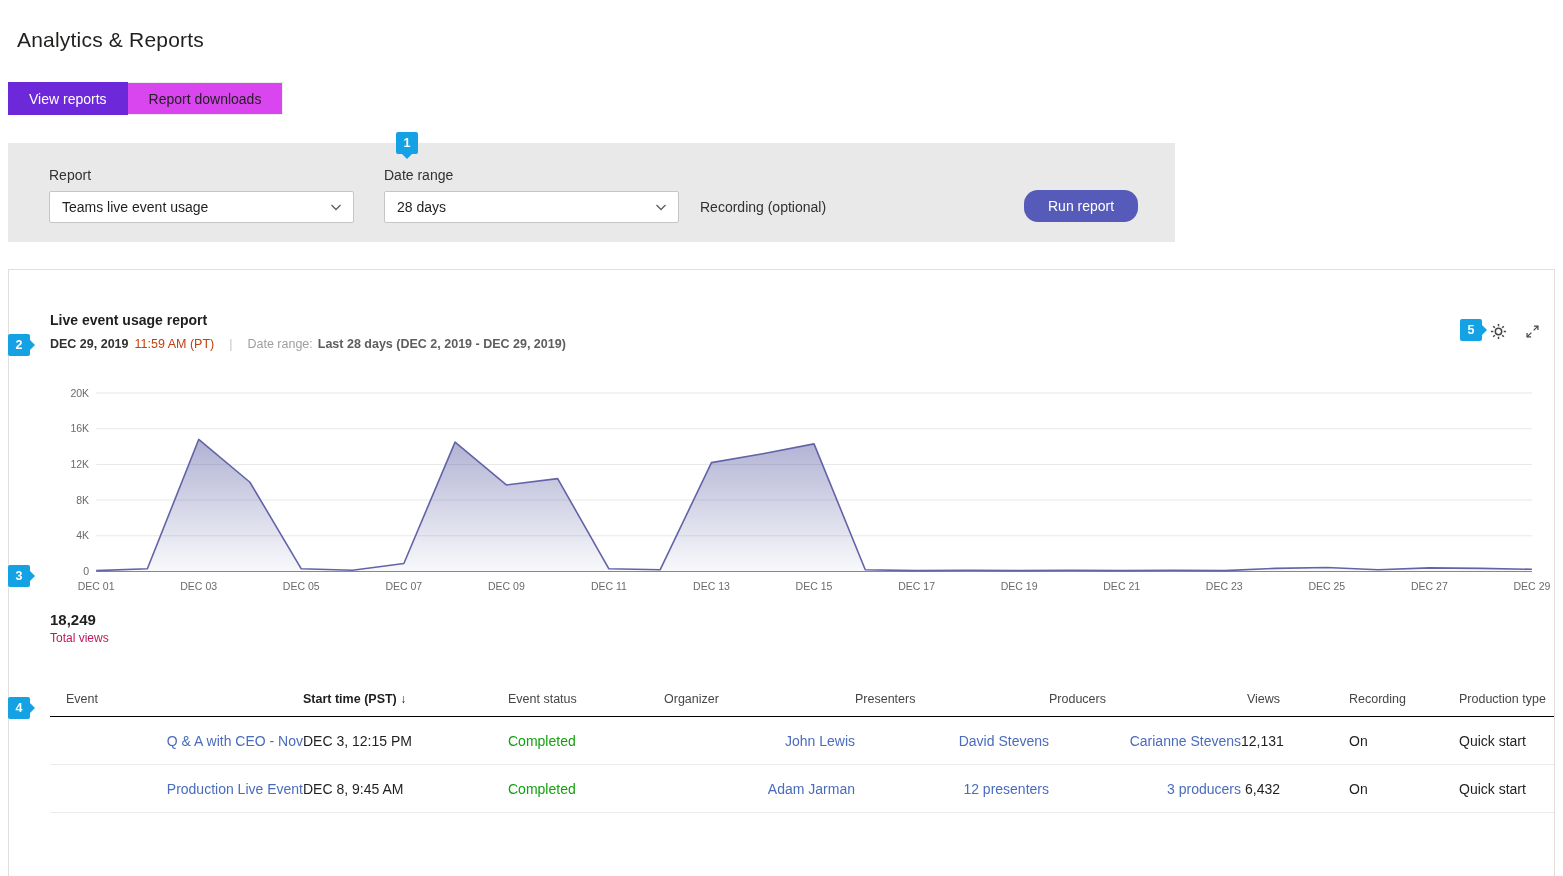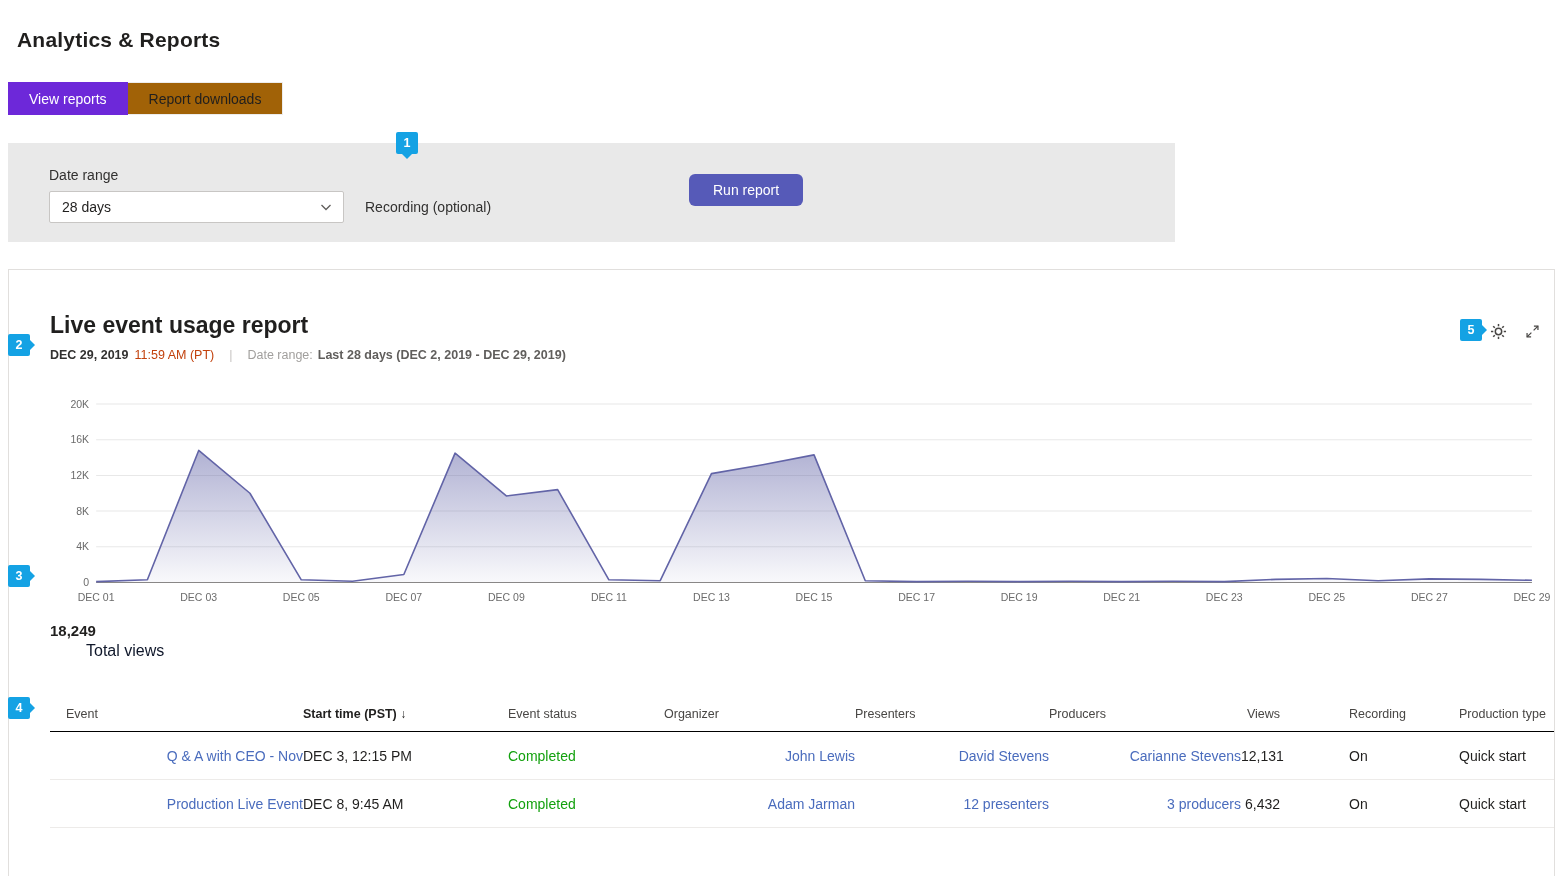--- a/index.html
+++ b/index.html
@@ -1,81 +1,81 @@
 <!DOCTYPE html>
 <html><head>
 <meta charset="utf-8">
 <style>
   * { box-sizing: border-box; margin: 0; padding: 0; }
   html, body { width: 1563px; height: 876px; overflow: hidden; background: #fff;
     font-family: "Liberation Sans", "DejaVu Sans", sans-serif; color: #201f1e; }
   .page { position: relative; width: 1563px; height: 876px; }
 
   
-  .page-title { padding: 28px 0 0 17px; font-size: 21px; font-weight: 700; letter-spacing: .2px; }
+  .page-title { padding: 28px 0 0 17px; font-size: 21px; font-weight: 400; letter-spacing: .2px; }
   .tabs { display: flex; margin: 30px 0 0 8px; }
   .tab { height: 33px; display: flex; align-items: center; padding: 0 21px;
-    font-size: 14px; cursor: pointer; background: #a16207; border: 1px solid #ececec; border-left: none; }
+    font-size: 14px; cursor: pointer; background: #d946ef; border: 1px solid #ececec; border-left: none; }
   .tab:first-child { border: none; }
   .tab.active { background: #6d28d9; color: #fff; }
 
   
   .filter-bar { position: relative; margin: 28px 0 0 8px; width: 1167px; height: 99px;
     background: #e9e9e9; display: flex; align-items: flex-end; padding: 0 0 19px 41px; }
   .field-group { display: flex; flex-direction: column; }
   .field-group label { font-size: 14px; color: #323130; margin-bottom: 8px; }
   .g1 { width: 305px; margin-right: 30px; }
   .g2 { width: 295px; margin-right: 21px; }
   .g3 { width: 303px; margin-right: 21px; }
   .select, .search-box { height: 32px; background: #fff; border: 1px solid #c8c6c4;
     border-radius: 2px; display: flex; align-items: center; padding: 0 10px 0 12px;
     font-size: 14px; justify-content: space-between; cursor: pointer; }
   .search-box input { flex: 1; border: none; outline: none; font-size: 14px;
     font-family: inherit; color: #323130; background: transparent; }
   .search-box input::placeholder { color: #a19f9d; }
   .icon-svg { flex: 0 0 auto; }
-  .run-btn { height: 32px; margin-bottom: 17px; padding: 0 24px; background: #565ab8;
-    color: #fff; border: none; border-radius: 6px; font-size: 14px;
+  .run-btn { height: 32px; margin-bottom: 1px; padding: 0 24px; background: #565ab8;
+    color: #fff; border: none; border-radius: 14px; font-size: 14px;
     font-family: inherit; cursor: pointer; }
 
   
   .callout { position: absolute; z-index: 6; width: 22px; height: 22px; border-radius: 2px;
     background: #14a2e4; color: #fff; font-size: 12.5px; font-weight: 700;
     display: flex; align-items: center; justify-content: center; }
   .callout.pt-right::after { content: ""; position: absolute; left: 100%; top: 50%;
     margin-top: -5px; border: 5px solid transparent; border-left-color: #14a2e4; }
   .callout.pt-down::after { content: ""; position: absolute; top: 100%; left: 50%;
     margin-left: -5px; border: 5px solid transparent; border-top-color: #14a2e4; }
   .c1 { left: 396px; top: 132px; }
   .c2 { left: 8px;  top: 334px; }
   .c3 { left: 8px;  top: 565px; }
   .c4 { left: 8px;  top: 697px; }
   .c5 { left: 1460px; top: 319px; }
 
   
   .card { position: relative; margin: 27px 0 0 8px; width: 1547px; height: 625px;
     background: #fff; border: 1px solid #e1dfdd; padding: 42px 0 0 41px; overflow: hidden; }
-  .card-head h2 { font-size: 23px; font-weight: 700; }
+  .card-head h2 { font-size: 14px; font-weight: 700; }
   .card-icons { position: absolute; top: 53px; right: 14px; display: flex; gap: 18px; align-items: center; }
   .card-icons span { cursor: pointer; display: flex; }
   .meta-line { margin-top: 9px; font-size: 12.5px; display: flex; align-items: center; }
   .meta-date { font-weight: 700; color: #323130; margin-right: 6px; }
   .meta-time { color: #c2410c; }
   .meta-sep { color: #c8c6c4; margin: 0 15px; }
   .meta-range-label { color: #a19f9d; margin-right: 5px; }
   .meta-range-value { font-weight: 700; color: #605e5c; }
 
   
   .chart { display: block; width: 1504px; margin-top: 34px; }
   .chart text.tk { font-size: 10.5px; fill: #6b6b6b; font-family: inherit; }
 
   .legend { display: flex; margin-top: 12px; align-items: stretch; flex-direction: column; }
   .legend-bar { width: 4px; background: #53568f; margin-right: 9px; }
   .legend-num { font-size: 15px; font-weight: 700; line-height: 19px; }
-  .legend-label { font-size: 16px; color: #0f172a; margin-top: 2px; margin-left: 36px; }
+  .legend-label { font-size: 12px; color: #be185d; margin-top: 2px; }
 
   
   table { width: 1504px; margin-top: 38px; border-collapse: collapse; table-layout: fixed; }
   th { font-size: 12.5px; font-weight: 400; color: #484644; text-align: left;
     height: 34px; vertical-align: middle; border-bottom: 1px solid #000000; cursor: pointer; }
   th.sorted { font-weight: 700; color: #201f1e; }
   th .arrow { font-weight: 400; font-size: 12px; }
   td { font-size: 14px; height: 48px; vertical-align: middle; border-bottom: 1px solid #edebe9; }
   .col-pad, td.col-pad { padding-left: 16px; }
   .num { text-align: right; padding-right: 46px; }
@@ -90,20 +90,29 @@
 <div class="page">
 
   <h1 class="page-title">Analytics &amp; Reports</h1>
 
   <div class="tabs">
     <div class="tab active">View reports</div>
     <div class="tab">Report downloads</div>
   </div>
 
   <div class="filter-bar">
+    <div class="field-group g1">
+      <label>Report</label>
+      <div class="select">
+        <span>Teams live event usage</span>
+        <svg class="icon-svg" width="14" height="14" viewBox="0 0 14 14">
+            <path d="M2.5 5l4.5 4.5L11.5 5" fill="none" stroke="#605e5c" stroke-width="1.3"></path>
+          </svg>
+      </div>
+    </div>
     <div class="field-group g2">
       <label>Date range</label>
       <div class="select">
         <span>28 days</span>
         <svg class="icon-svg" width="14" height="14" viewBox="0 0 14 14">
             <path d="M2.5 5l4.5 4.5L11.5 5" fill="none" stroke="#605e5c" stroke-width="1.3"></path>
           </svg>
       </div>
     </div>
     <div class="field-group g3">

